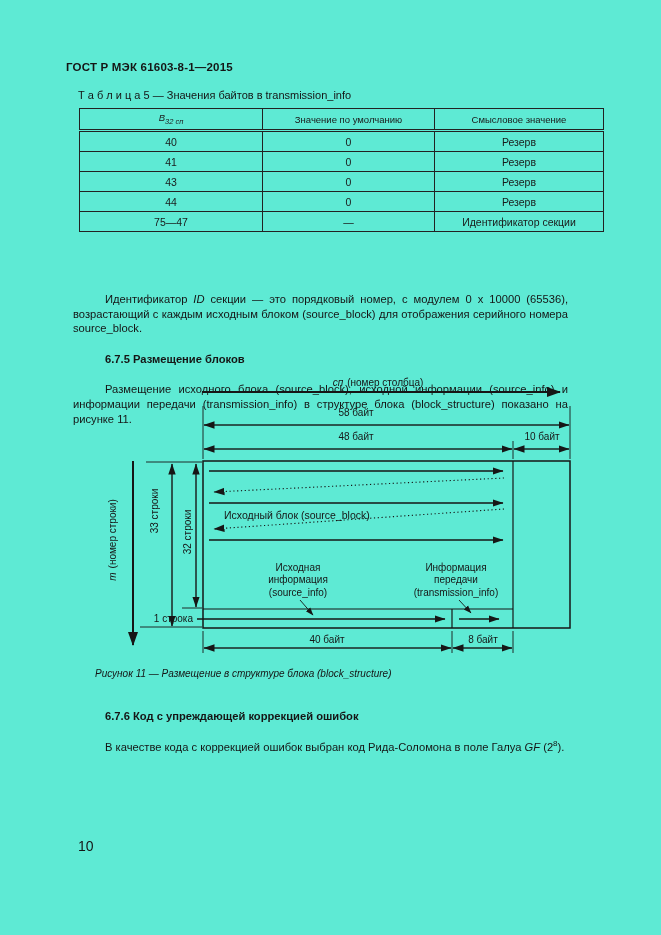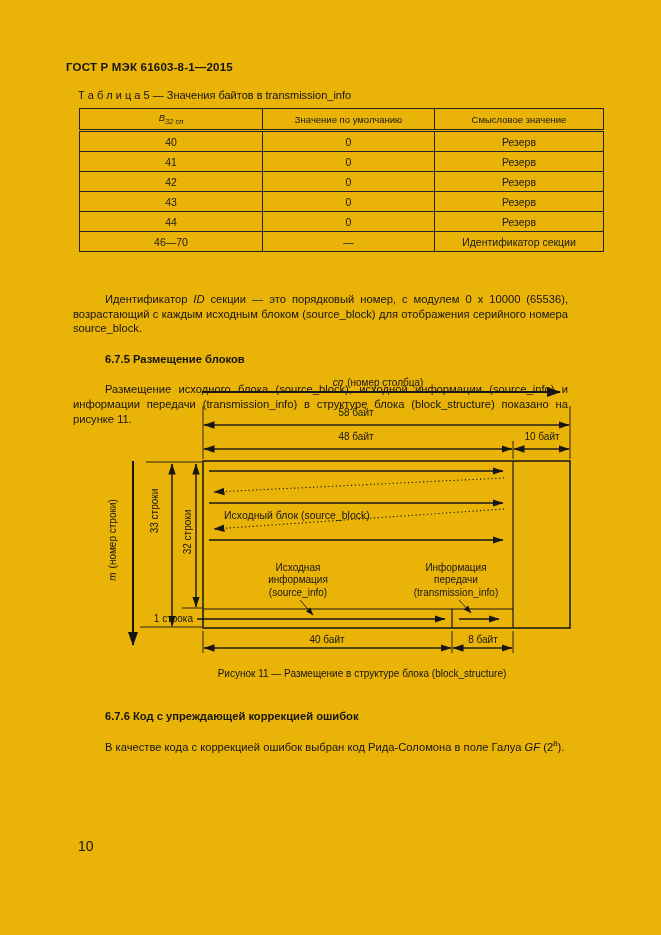--- a/index.html
+++ b/index.html
@@ -1,17 +1,17 @@
 <!DOCTYPE html>
 <html><head>
 <meta charset="utf-8">
 <style>
   html,body { margin:0; padding:0; background:#ffffff; }
   .page {
-    position:relative; width:661px; height:935px; background:#eab308;
+    position:relative; width:661px; height:935px; background:#5eead4;
     font-family:"Liberation Sans", sans-serif; color:#151515; overflow:hidden;
   }
   .doc-header { position:absolute; left:66px; top:61px; font-size:11.5px; font-weight:bold; letter-spacing:0.2px; }
   .tbl-caption { position:absolute; left:78px; top:89px; font-size:11px; }
   table.data-table {
     position:absolute; left:79px; top:108px; width:524px;
     border-collapse:collapse; table-layout:fixed; font-size:10.5px; color:#1a1a1a;
   }
   table.data-table th, table.data-table td {
     border:1px solid #222; text-align:center; vertical-align:middle; padding:1px 2px; height:17px;
@@ -29,21 +29,21 @@
   .figure-svg text { font-family:"Liberation Sans", sans-serif; fill:#161616; }
   .f10 { font-size:10px; } .f105 { font-size:10.5px; }
   .it { font-style:italic; }
   .thick { stroke:#161616; stroke-width:2; }
   .box  { stroke:#161616; stroke-width:1.5; fill:none; }
   .ln   { stroke:#161616; stroke-width:1.2; }
   .arr  { stroke:#161616; stroke-width:1.3; }
   .dim  { stroke:#161616; stroke-width:0.9; }
   .dot  { stroke:#161616; stroke-width:1.1; stroke-dasharray:1.2 2.6; }
   .ptr  { stroke:#161616; stroke-width:0.9; }
-  .fig-caption { position:absolute; left:112px; top:668px; width:500px; text-align:center; font-size:10px; }
+  .fig-caption { position:absolute; left:95px; top:668px; width:500px; font-size:10px;font-style:italic; }
   .page-num { position:absolute; left:78px; top:838px; font-size:14px; }
 </style>
 </head>
 <body>
 
 <div class="page">
 
   <div class="doc-header">ГОСТ Р МЭК 61603-8-1—2015</div>
 
   <div class="tbl-caption">Т а б л и ц а  5 — Значения байтов в transmission_info</div>
@@ -66,36 +66,31 @@
         <td>40</td>
         <td>0</td>
         <td>Резерв</td>
       </tr>
       <tr>
         <td>41</td>
         <td>0</td>
         <td>Резерв</td>
       </tr>
       <tr>
-        <td>42</td>
-        <td>0</td>
-        <td>Резерв</td>
-      </tr>
-      <tr>
         <td>43</td>
         <td>0</td>
         <td>Резерв</td>
       </tr>
       <tr>
         <td>44</td>
         <td>0</td>
         <td>Резерв</td>
       </tr>
       <tr>
-        <td>46—70</td>
+        <td>75—47</td>
         <td>—</td>
         <td>Идентификатор секции</td>
       </tr>
     </tbody>
   </table>
 
   <div class="text-block tb1">
     <p class="ind"><span>Идентификатор </span><i>ID</i><span> секции — это порядковый номер, с модулем 0 х 10000 (65536), возрастающий с каждым исходным блоком (source_block) для отображения серийного номера source_block.</span></p>
     <p class="bold ind">6.7.5 Размещение блоков</p>
     <p class="ind">Размещение исходного блока (source_block), исходной информации (source_info) и информации передачи (transmission_info) в структуре блока (block_structure) показано на рисунке 11.</p>

